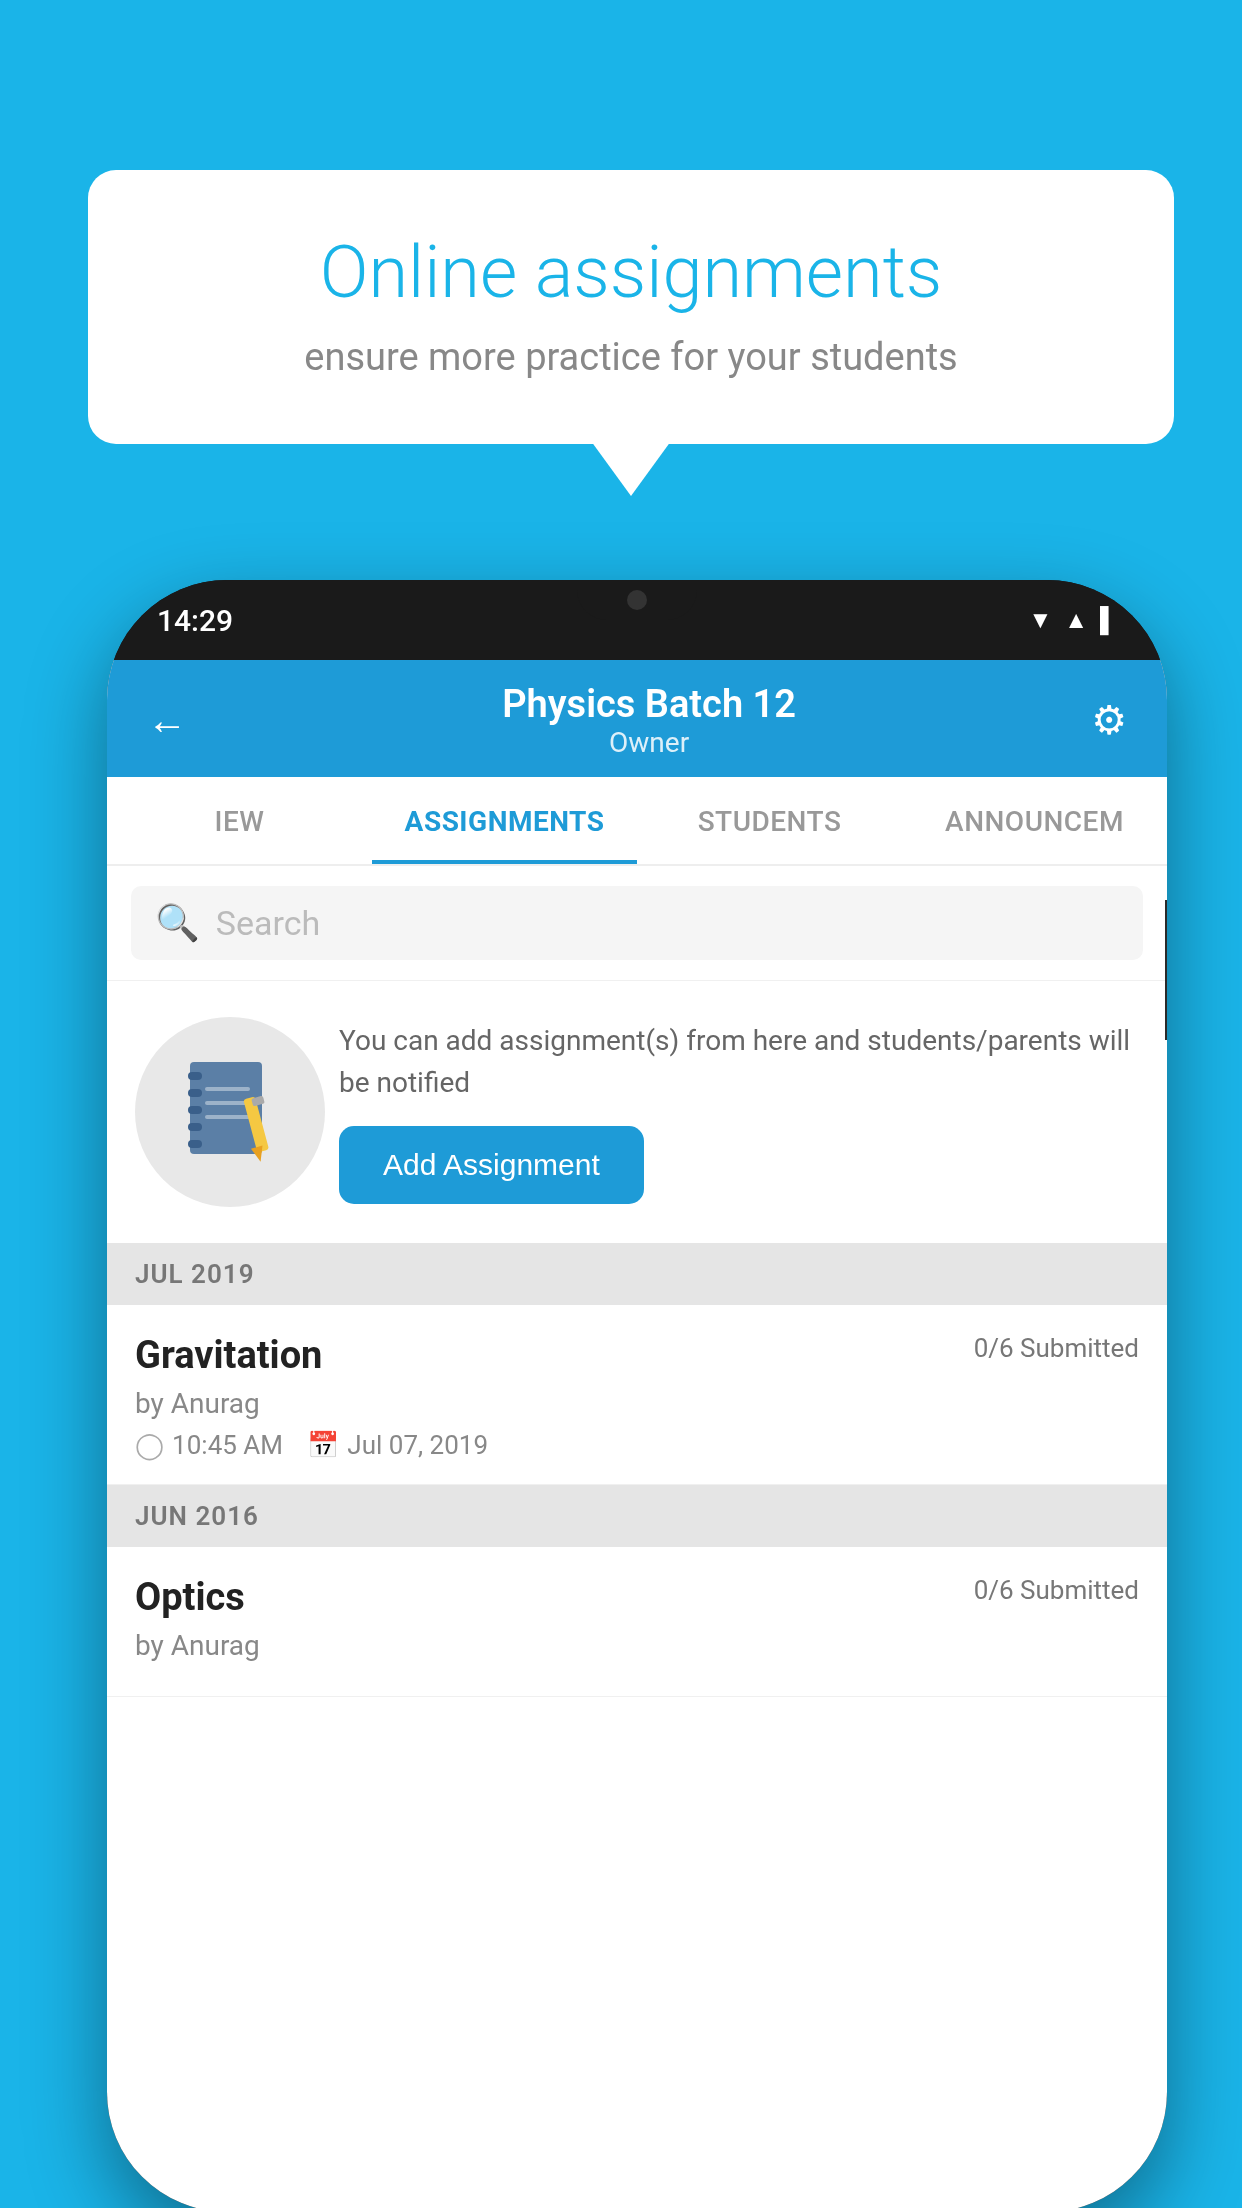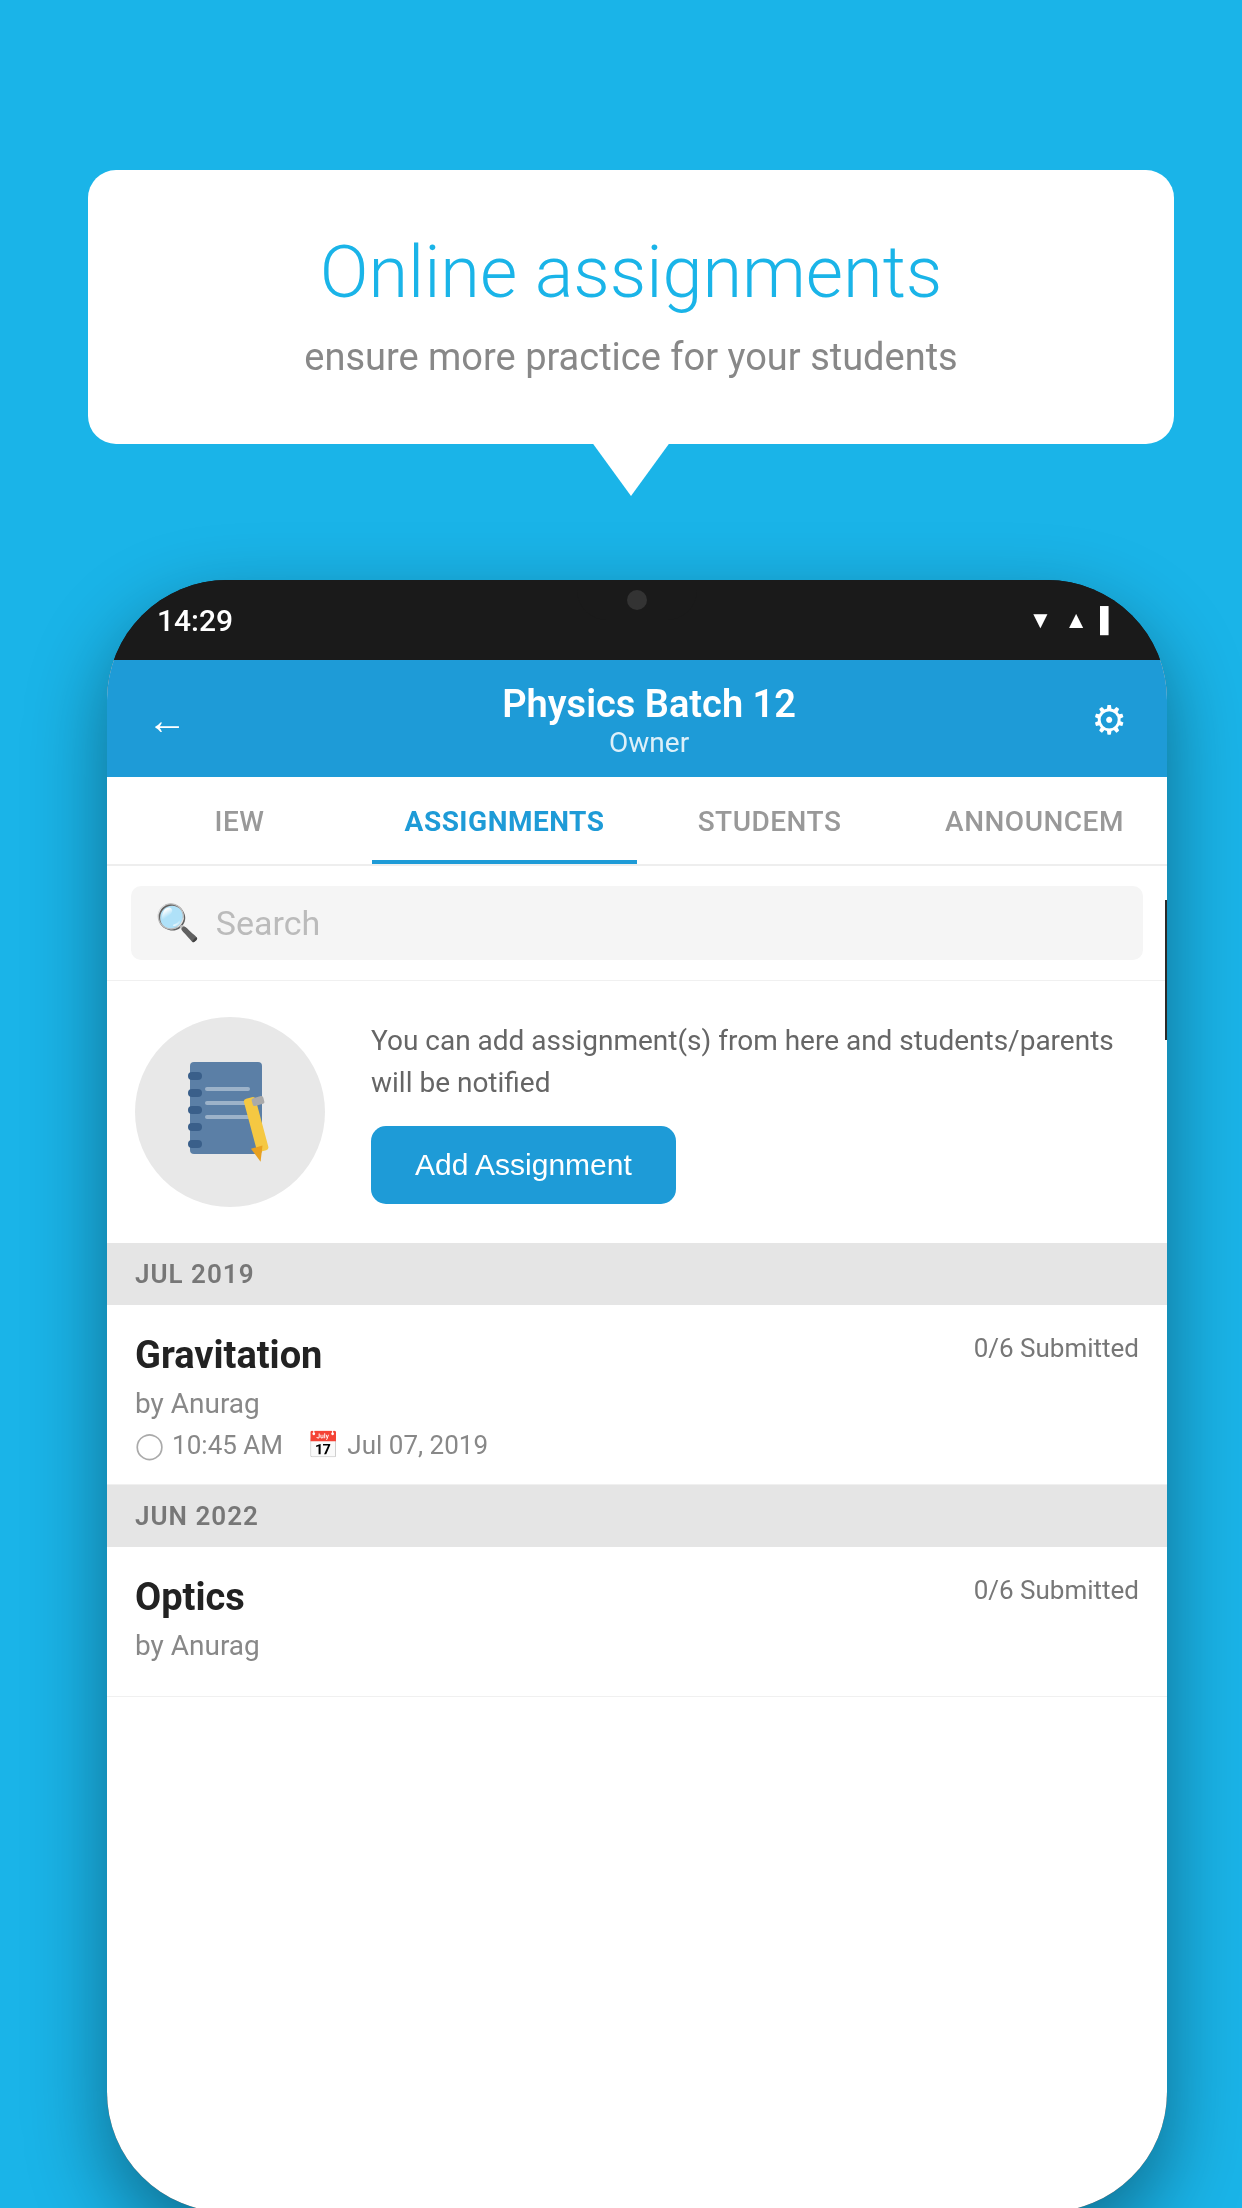--- a/index.html
+++ b/index.html
@@ -212,21 +212,21 @@
     .search-text {
       font-size: 34px;
       color: #bbb;
     }
 
     
     .add-assignment-section {
       display: flex;
       align-items: center;
       padding: 36px 28px;
-      gap: 46px;
+      gap: 14px;
       background: white;
       border-top: 1px solid #f0f0f0;
     }
 
     .notebook-icon-circle {
       width: 190px;
       height: 190px;
       min-width: 190px;
       background: #e8e8e8;
       border-radius: 50%;
@@ -429,21 +429,21 @@
           <span>10:45 AM</span>
         </div>
         <div class="time-item">
           <span class="time-icon">📅</span>
           <span>Jul 07, 2019</span>
         </div>
       </div>
     </div>
 
     <div class="section-header">
-      <span class="section-header-text">JUN 2022</span>
+      <span class="section-header-text">JUN 2016</span>
     </div>
 
     <div class="assignment-item">
       <div class="assignment-top-row">
         <span class="assignment-title">Optics</span>
         <span class="assignment-submitted">0/6 Submitted</span>
       </div>
       <div class="assignment-meta">by Anurag</div>
     </div>
 

